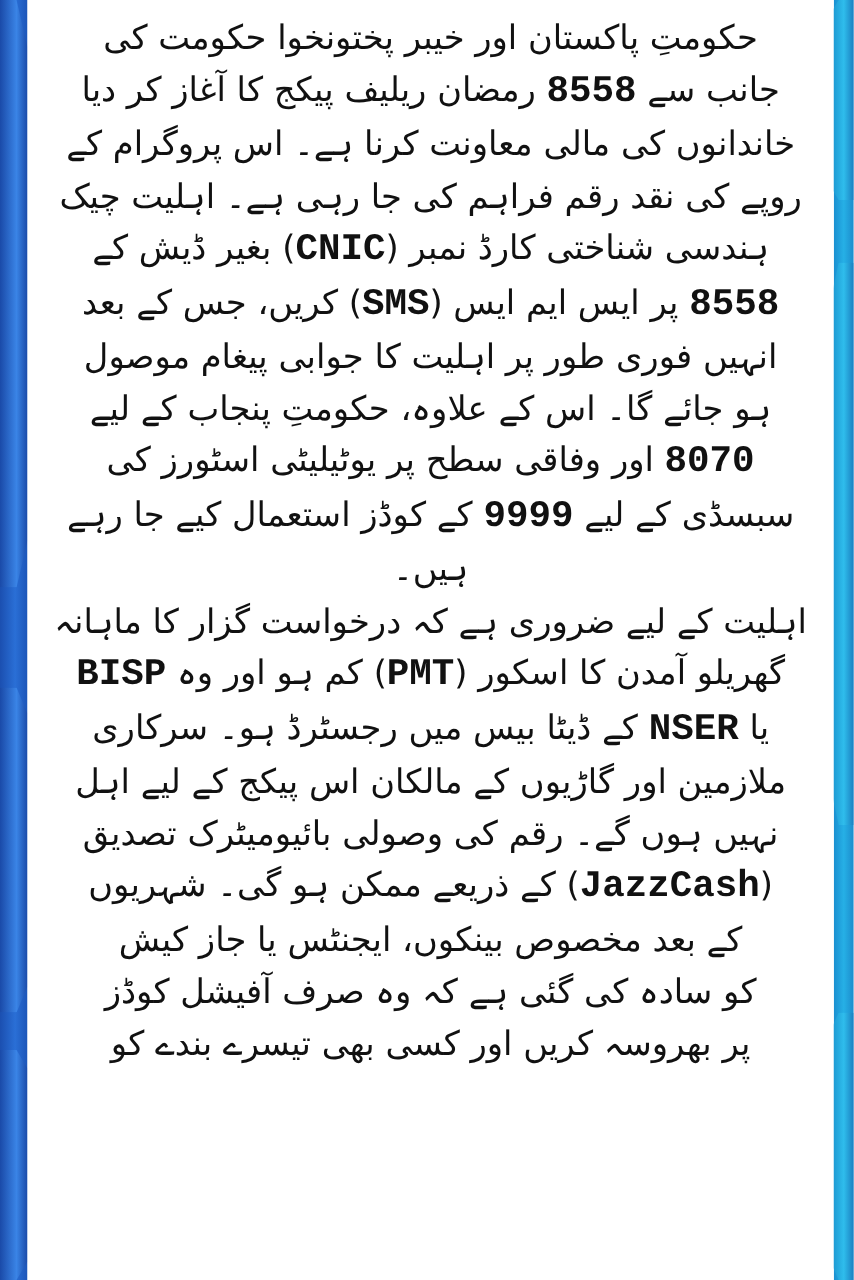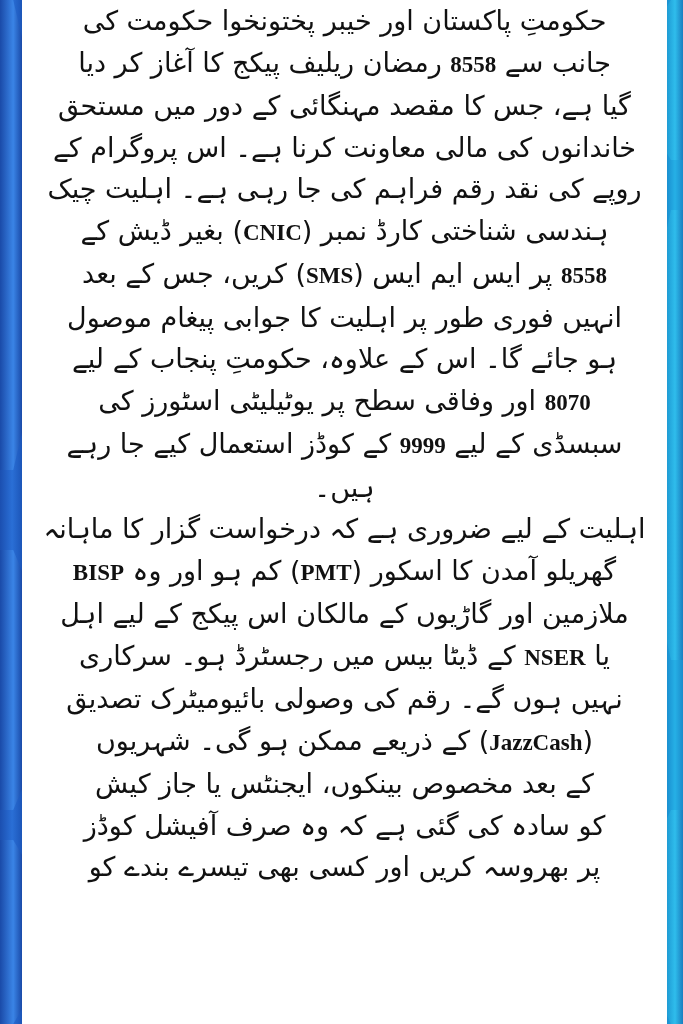--- a/index.html
+++ b/index.html
@@ -47,40 +47,40 @@
     .panel {
       position: absolute;
       left: 22px;
       right: 16px;
       top: 0;
       bottom: 0;
       background: #ffffff;
       display: flex;
       flex-direction: column;
       align-items: center;
-      padding-top: 0;
+      padding-top: 10px;
     }
     .text-block {
       direction: rtl;
       text-align: center;
       font-family: "DejaVu Sans", sans-serif;
       font-size: 27px;
       line-height: 41.5px;
       color: #111111;
       width: 620px;
       margin: 0;
     }
     .line {
       display: block;
       white-space: nowrap;
     }
     .line b {
-      font-family: Liberation Serif, serif;
+      font-family: Liberation Mono, monospace;
       font-weight: bold;
-      font-size: 23px;
+      font-size: 30px;
     }
   </style>
 </head>
 <body>
 
 <div class="frame">
   <div class="border-left">
     <div class="notch" style="top:0;height:470px;"></div>
     <div class="notch" style="top:550px;height:260px;"></div>
     <div class="notch" style="top:840px;height:184px;"></div>
@@ -89,36 +89,35 @@
   <div class="border-right">
     <div class="notch" style="top:0;height:160px;"></div>
     <div class="notch" style="top:210px;height:450px;"></div>
     <div class="notch" style="top:810px;height:214px;"></div>
   </div>
 
   <div class="panel">
     <div class="text-block" id="para1">
         <span class="line">حکومتِ پاکستان اور خیبر پختونخوا حکومت کی</span>
         <span class="line">جانب سے <b>8558</b> رمضان ریلیف پیکج کا آغاز کر دیا</span>
-        <span class="line">گیا ہے، جس کا مقصد مہنگائی کے دور میں مستحق</span>
         <span class="line">خاندانوں کی مالی معاونت کرنا ہے۔ اس پروگرام کے</span>
         <span class="line">روپے کی نقد رقم فراہم کی جا رہی ہے۔ اہلیت چیک</span>
         <span class="line">ہندسی شناختی کارڈ نمبر (<b>CNIC</b>) بغیر ڈیش کے</span>
         <span class="line"><b>8558</b> پر ایس ایم ایس (<b>SMS</b>) کریں، جس کے بعد</span>
         <span class="line">انہیں فوری طور پر اہلیت کا جوابی پیغام موصول</span>
         <span class="line">ہو جائے گا۔ اس کے علاوہ، حکومتِ پنجاب کے لیے</span>
         <span class="line"><b>8070</b> اور وفاقی سطح پر یوٹیلیٹی اسٹورز کی</span>
         <span class="line">سبسڈی کے لیے <b>9999</b> کے کوڈز استعمال کیے جا رہے</span>
         <span class="line">ہیں۔</span>
       </div>
     <div class="text-block" id="para2">
         <span class="line">اہلیت کے لیے ضروری ہے کہ درخواست گزار کا ماہانہ</span>
         <span class="line">گھریلو آمدن کا اسکور (<b>PMT</b>) کم ہو اور وہ <b>BISP</b></span>
+        <span class="line">یا <b>NSER</b> کے ڈیٹا بیس میں رجسٹرڈ ہو۔ سرکاری</span>
         <span class="line">ملازمین اور گاڑیوں کے مالکان اس پیکج کے لیے اہل</span>
-        <span class="line">یا <b>NSER</b> کے ڈیٹا بیس میں رجسٹرڈ ہو۔ سرکاری</span>
         <span class="line">نہیں ہوں گے۔ رقم کی وصولی بائیومیٹرک تصدیق</span>
         <span class="line">(<b>JazzCash</b>) کے ذریعے ممکن ہو گی۔ شہریوں</span>
         <span class="line">کے بعد مخصوص بینکوں، ایجنٹس یا جاز کیش</span>
         <span class="line">کو سادہ کی گئی ہے کہ وہ صرف آفیشل کوڈز</span>
         <span class="line">پر بھروسہ کریں اور کسی بھی تیسرے بندے کو</span>
       </div>
   </div>
 </div>
 
 </body></html>

